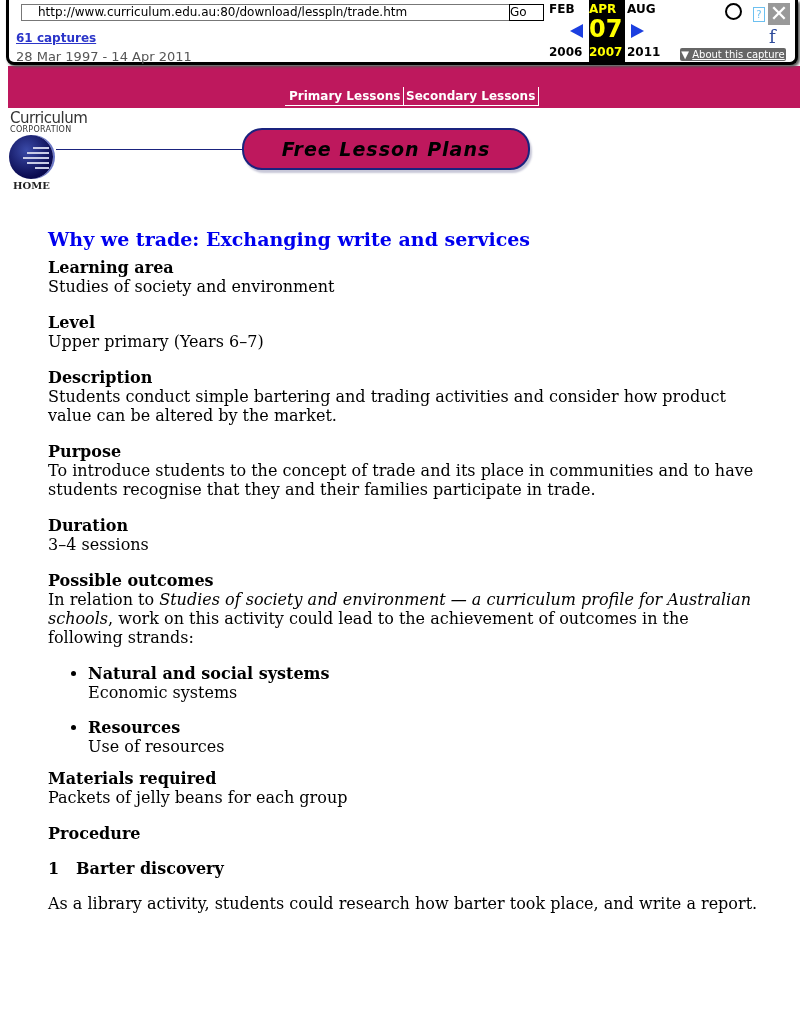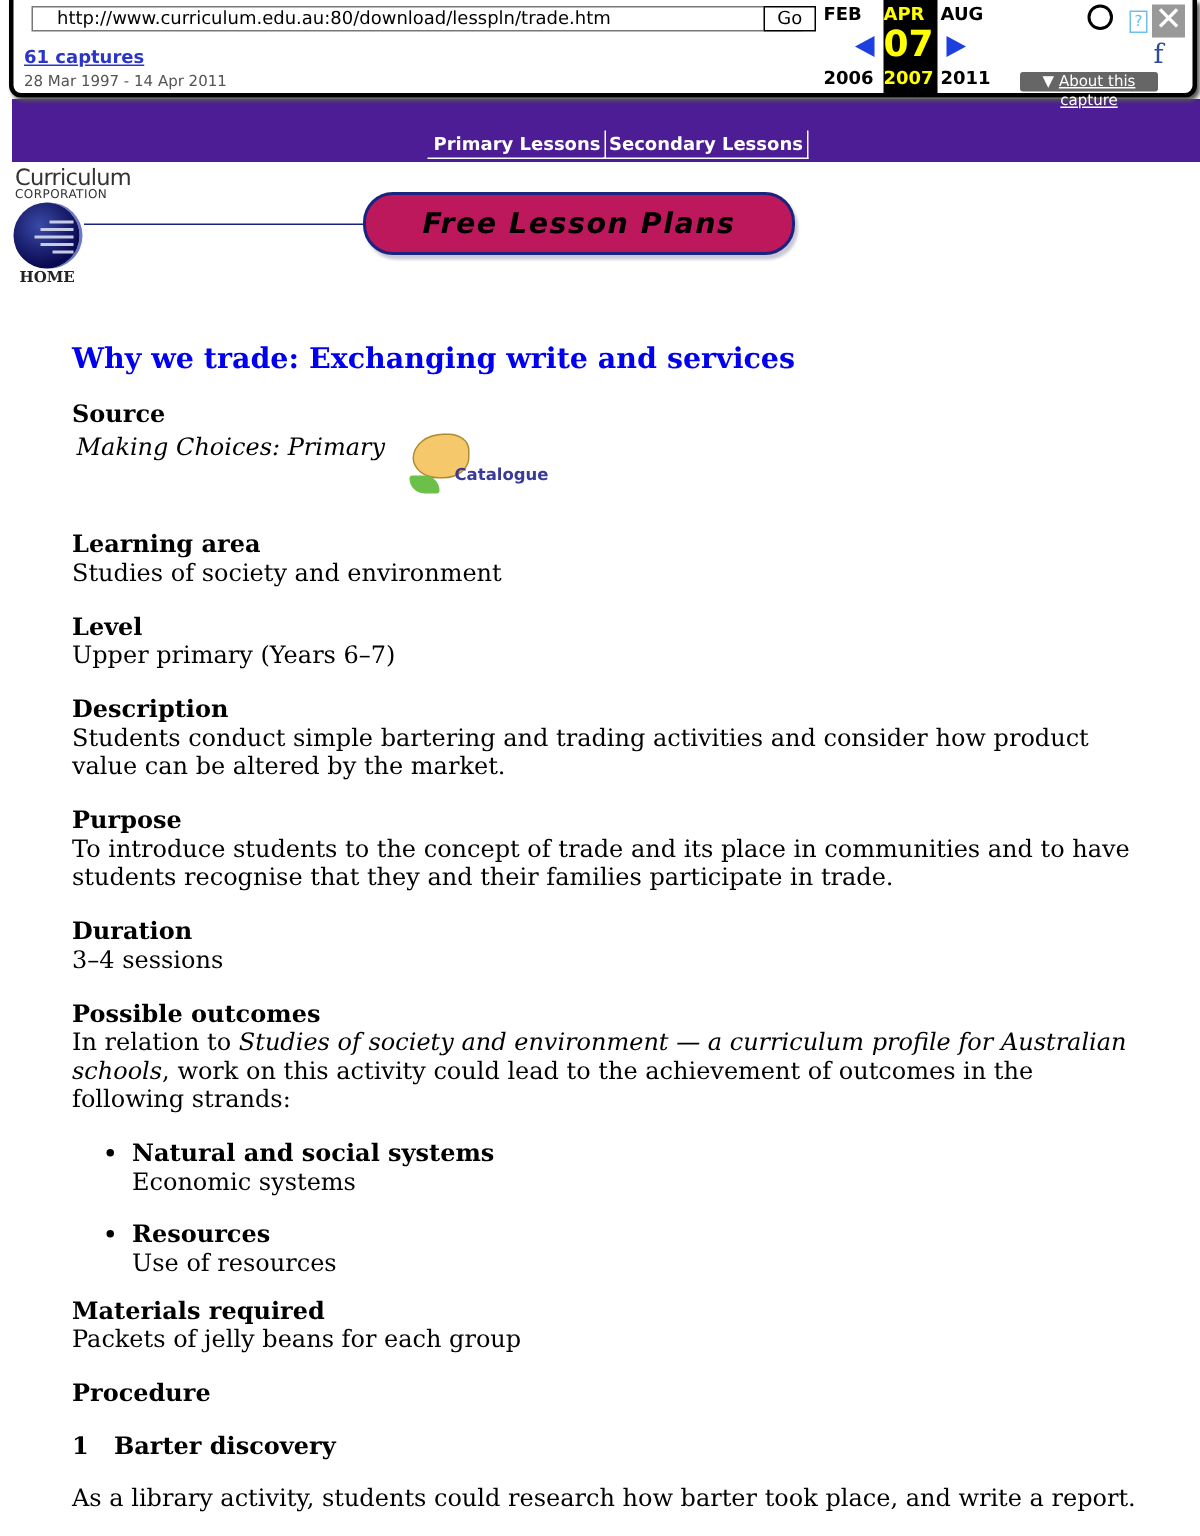--- a/index.html
+++ b/index.html
@@ -1,40 +1,40 @@
 <!DOCTYPE html>
 <html><head>
 <meta charset="utf-8">
 <style>
   html, body { margin: 0; padding: 0; }
   body { width: 800px; height: 1024px; overflow: hidden; background: #ffffff; position: relative; font-family: "DejaVu Serif", serif; color: #000; }
 
   
   .wb { position: absolute; left: 6px; top: 0; width: 786px; height: 62px; background: #fff; border: 3px solid #000; border-top: none; border-radius: 0 0 8px 8px; box-shadow: 2px 2px 3px #555; z-index: 5; }
   .wb-url { position: absolute; left: 12px; top: 4px; width: 480px; height: 15px; border: 1px solid #777; font-family: "DejaVu Sans", sans-serif; font-size: 12px; line-height: 15px; padding: 0 16px; color: #000; background: #fff; white-space: nowrap; overflow: hidden; }
-  .wb-go { position: absolute; left: 500px; top: 4px; width: 33px; height: 15px; border: 1px solid #000; font-family: "DejaVu Sans", sans-serif; font-size: 12px; line-height: 15px; text-align: center; background: #fff; }
+  .wb-go { position: absolute; left: 500px; top: 4px; width: 33px; height: 15px; border: 1px solid #000; font-family: "DejaVu Sans", sans-serif; font-size: 12px; line-height: 15px; background: #fff; }
   .wb-captures { position: absolute; left: 7px; top: 31px; font-family: "DejaVu Sans", sans-serif; font-size: 12px; font-weight: bold; color: #2b35c9; text-decoration: underline; }
-  .wb-range { position: absolute; left: 7px; top: 49px; font-family: "DejaVu Sans", sans-serif; font-size: 10px; color: #555; }
+  .wb-range { position: absolute; left: 7px; top: 49px; font-family: "DejaVu Sans", sans-serif; font-size: 13px; color: #555; }
   .wb-col { position: absolute; top: 0; width: 36px; height: 62px; font-family: "DejaVu Sans", sans-serif; font-weight: bold; text-align: left; }
   .wb-col .m { position: absolute; top: 2px; left: 0; right: 0; font-size: 12px; }
   .wb-col .y { position: absolute; top: 45px; left: 0; right: 0; font-size: 12px; }
   .wb-col.cur { background: #000; color: #ffff00; }
   .wb-col.cur .d { position: absolute; top: 14px; left: 0; right: 0; font-size: 24px; line-height: 30px; }
   .wb-arrow { position: absolute; top: 24px; width: 0; height: 0; border-top: 7px solid transparent; border-bottom: 7px solid transparent; }
   .wb-arrow.left { left: 561px; border-right: 13px solid #1c3fe0; }
   .wb-arrow.right { left: 622px; border-left: 13px solid #1c3fe0; }
   .wb-circle { position: absolute; left: 716px; top: 3px; width: 13px; height: 13px; border: 2px solid #000; border-radius: 50%; }
   .wb-help { position: absolute; left: 744px; top: 7px; width: 10px; height: 13px; border: 1px solid #6cc0f0; color: #6cc0f0; font-family: "DejaVu Sans", sans-serif; font-size: 10px; line-height: 13px; text-align: center; }
   .wb-close { position: absolute; left: 759px; top: 3px; width: 22px; height: 22px; background: #999; color: #fff; font-family: "DejaVu Sans", sans-serif; font-size: 22px; line-height: 22px; text-align: center; font-weight: bold; }
   .wb-fb { position: absolute; left: 760px; top: 26px; font-family: "DejaVu Serif", serif; font-size: 18px; color: #2e4b9a; }
-  .wb-about { position: absolute; left: 671px; top: 48px; width: 92px; height: 13px; background: #666; color: #fff; font-family: "DejaVu Sans", sans-serif; font-size: 10px; line-height: 13px; text-align: center; border-radius: 2px; }
+  .wb-about { position: absolute; left: 671px; top: 48px; width: 106px; height: 13px; background: #666; color: #fff; font-family: "DejaVu Sans", sans-serif; font-size: 10px; line-height: 13px; text-align: center; border-radius: 2px; }
   .wb-about span { text-decoration: underline; }
 
   
-  .navbar { position: absolute; left: 8px; top: 66px; width: 792px; height: 42px; background: #4c1d95; }
+  .navbar { position: absolute; left: 8px; top: 66px; width: 792px; height: 42px; background: #be185d; }
   .nav-link { position: absolute; top: 21px; height: 18px; color: #fff; font-family: "DejaVu Sans", sans-serif; font-weight: bold; font-size: 12px; line-height: 18px; border-bottom: 1px solid #fff; border-right: 1px solid #fff; padding: 0 3px 0 4px; }
   .nav-primary { left: 277px; }
   .nav-secondary { left: 394px; }
 
   
   .logo { position: absolute; left: 10px; top: 111px; font-family: "DejaVu Sans", sans-serif; color: #333; }
   .logo .l1 { font-size: 15px; line-height: 14px; letter-spacing: -0.5px; }
   .logo .l2 { font-size: 8px; line-height: 9px; letter-spacing: 0.3px; }
   .home-globe { position: absolute; left: 9px; top: 135px; width: 44px; height: 44px; border-radius: 50%; background: radial-gradient(circle at 40% 35%, #3a4aa8, #0a0a50 70%); box-shadow: 2px 0 0 #6b78c8; }
   .home-globe i { position: absolute; right: 4px; height: 2px; background: #c8cbe6; }
@@ -112,31 +112,20 @@
   <i style="top:27px;width:22px"></i>
   <i style="top:32px;width:14px"></i>
 </div>
 <div class="home-label">HOME</div>
 <div class="connector"></div>
 <div class="banner">Free Lesson Plans</div>
 
 <div class="content">
   <h1 class="title">Why we trade: Exchanging write and services</h1>
 
-  <div class="sec" style="margin-top:16px;">
-    <p class="h">Source</p>
-    <div class="src-row">
-      <span class="src-title">Making Choices: Primary</span>
-      <div class="catalogue">
-        <div class="fish"></div>
-        <div class="leaf"></div>
-        <div class="txt">Catalogue</div>
-      </div>
-    </div>
-  </div>
 
   <div style="margin-top:8px;">
     <p class="h">Learning area</p>
     <p class="p">Studies of society and environment</p>
   </div>
 
   <div class="sec">
     <p class="h">Level</p>
     <p class="p">Upper primary (Years 6–7)</p>
   </div>

